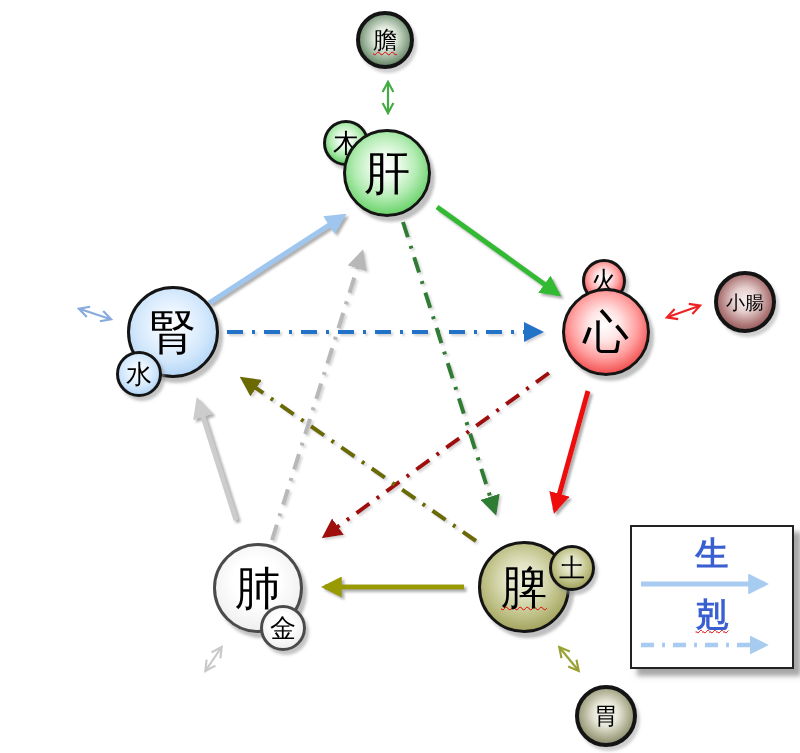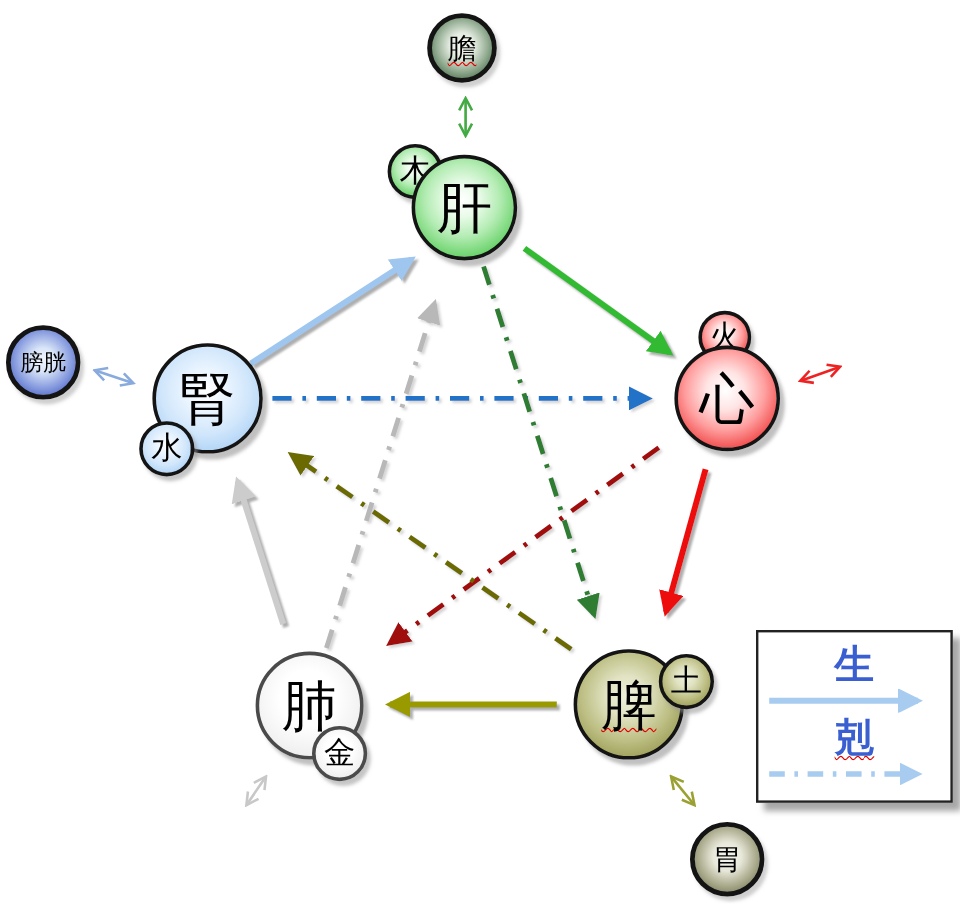--- a/index.html
+++ b/index.html
@@ -144,24 +144,24 @@
     <span class="glyph-big">肝</span>
   </div>
 
   <div class="node elem g-heart" style="left:582px;top:259px;width:44px;height:44px;">
     <span class="glyph-elem">火</span>
   </div>
   <div class="node big g-heart" style="left:562px;top:288px;width:88px;height:88px;">
     <span class="glyph-big">心</span>
   </div>
 
-
-  <div class="node pair g-bladder" style="left:5px;top:271px;width:62px;height:62px;">
-    <span class="glyph-pair2">膀胱</span>
-  </div>
+  <div class="node pair g-smallint" style="left:714px;top:271px;width:62px;height:62px;">
+    <span class="glyph-pair2">小腸</span>
+  </div>
+
 
   <div class="node big g-kidney" style="left:127px;top:286px;width:92px;height:92px;">
     <span class="glyph-big">腎</span>
   </div>
   <div class="node elem front g-kidney" style="left:116px;top:351px;width:46px;height:46px;">
     <span class="glyph-elem">水</span>
   </div>
 
   <div class="node big g-lung gray-border" style="left:213px;top:543px;width:90px;height:90px;">
     <span class="glyph-big">肺</span>

